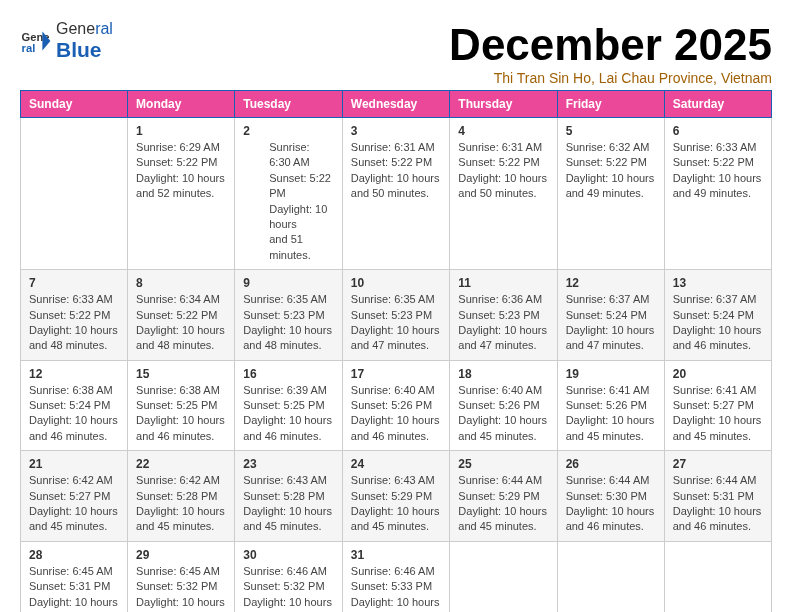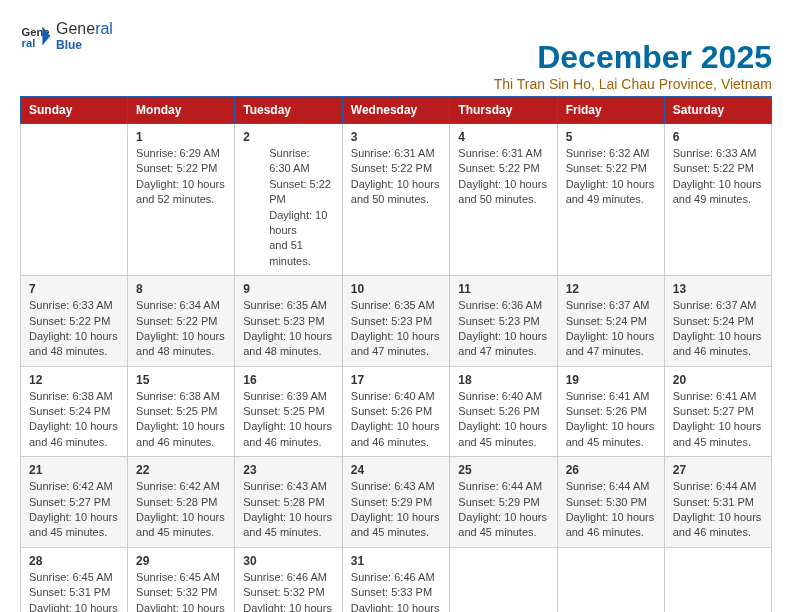--- a/index.html
+++ b/index.html
@@ -22,37 +22,36 @@
       gap: 4px;
     }
     .logo-icon {
       width: 32px;
       height: 32px;
     }
     .title-area {
       text-align: right;
     }
     .month-title {
-      font-size: 32px;
+      font-size: 44px;
       font-weight: bold;
-      color: #0369a1;
-      margin-top: 19px;
+      color: #000000;
     }
     .location-title {
       font-size: 14px;
       color: #a16207;
     }
     .calendar-table {
       width: 100%;
       border-collapse: collapse;
       border: 1px solid #ccc;
       font-size: 11px;
     }
     .calendar-table th {
-      background-color: #b91c1c;
+      background-color: #ec4899;
       color: #fff;
       text-align: left;
       padding: 6px 8px;
       font-size: 12px;
       border: 1px solid #1a5fb4;
     }
     .calendar-table td {
       vertical-align: top;
       padding: 6px 8px;
       border: 1px solid #ccc;
@@ -83,21 +82,21 @@
 
 <div class="header-area">
   <div class="logo">
     <svg class="logo-icon" viewBox="0 0 40 40">
       <text x="2" y="20" font-size="14" font-weight="bold" fill="#333">Gene</text>
       <text x="2" y="34" font-size="14" font-weight="bold" fill="#1a5fb4">ral</text>
       <polygon points="28,8 38,20 28,32" fill="#1a5fb4"></polygon>
     </svg>
     <div>
       <div style="font-size:16px;font-weight:normal;color:#333;">Gene<span style="color:#1a5fb4;">ral</span></div>
-      <div style="font-size:12px;font-weight:bold;color:#1a5fb4;">Blue</div>
+      <div style="font-size:21px;font-weight:bold;color:#1a5fb4;">Blue</div>
     </div>
   </div>
   <div class="title-area">
     <div class="month-title">December 2025</div>
     <div class="location-title">Thi Tran Sin Ho, Lai Chau Province, Vietnam</div>
   </div>
 </div>
 
 <table class="calendar-table">
   <thead>

